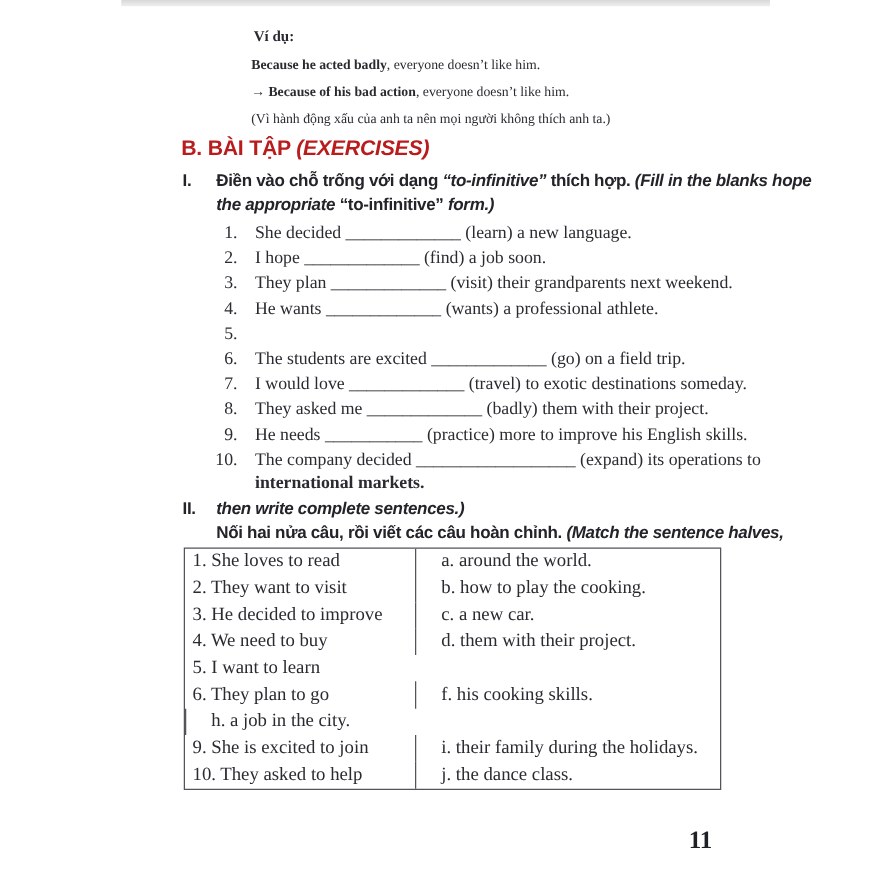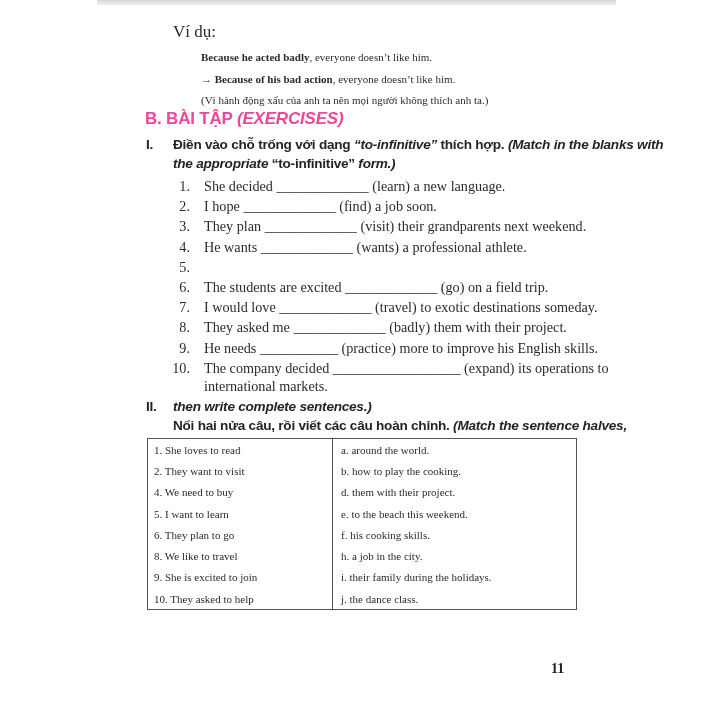--- a/index.html
+++ b/index.html
@@ -6,57 +6,57 @@
   .page{
     position:relative;width:712px;height:712px;background:#ffffff;
     font-family:"Liberation Serif",serif;color:#2a2a31;overflow:hidden;
   }
   .top-edge{
     position:absolute;left:97px;top:0;width:519px;height:5px;
     background:linear-gradient(to bottom,#d8d8d8,#efefef);
   }
   
   .example{position:absolute;left:173px;top:22px;}
-  .ex-label{font-weight:normal;font-size:17px;}
+  .ex-label{font-weight:bold;font-size:12px;margin-left:30px;}
   .ex-lines{margin-left:28px;margin-top:5px;font-size:11px;line-height:21.5px;white-space:nowrap;}
   .bold-part{font-weight:bold;}
   .ex-translation{}
   
   .b-heading{
     position:absolute;left:145px;top:109px;
     font-family:"Liberation Sans",sans-serif;font-weight:bold;font-size:17px;
-    letter-spacing:-0.2px;color:#ec4899;white-space:nowrap;
+    letter-spacing:-0.2px;color:#b91c1c;white-space:nowrap;
   }
   .it{font-style:italic;}
   
   .sec-heading{
     position:absolute;font-family:"Liberation Sans",sans-serif;font-weight:bold;
     font-size:13.6px;letter-spacing:-0.25px;line-height:19px;color:#232329;white-space:nowrap;
   }
   #sec1{left:146px;top:135px;}
   #sec2{left:146px;top:397px;}
   .sec-heading .numeral{position:absolute;left:0;top:0;}
   .sec-heading .htext{margin-left:27px;}
   
   .items{position:absolute;left:168px;top:176px;font-size:14.2px;}
   .item{display:flex;line-height:20.2px;white-space:nowrap;}
   .item .num{flex:0 0 22px;width:22px;text-align:right;}
   .item .txt{margin-left:14px;}
-  .item .wrap2{display:block;line-height:17.5px;}
+  .item .wrap2{display:block;line-height:17.5px;font-weight:bold;}
   
   .match-table{
     position:absolute;left:147px;top:438px;width:428px;
     border:1.4px solid #53535b;background:#fff;
   }
-  .trow{display:grid;grid-template-columns:184px 1fr;height:21.3px;font-size:11px;}
+  .trow{display:grid;grid-template-columns:184px 1fr;height:21.3px;font-size:15px;}
   .tcell{display:flex;align-items:center;white-space:nowrap;overflow:visible;}
   .tcell.cleft{padding-left:6px;}
-  .tcell.cright{border-left:1.4px solid #53535b;padding-left:8px;}
+  .tcell.cright{border-left:1.4px solid #53535b;padding-left:20px;}
   
-  .page-number{position:absolute;left:551px;top:661px;font-weight:bold;font-size:14px;color:#1f1f26;}
+  .page-number{position:absolute;left:551px;top:661px;font-weight:bold;font-size:20px;color:#1f1f26;}
 </style>
 </head>
 <body>
 
 <div class="page">
   <div class="top-edge"></div>
 
   <div class="example">
     <div class="ex-label">Ví dụ:</div>
     <div class="ex-lines">
@@ -66,21 +66,21 @@
     </div>
   </div>
 
   <div class="b-heading">
     <span>B. BÀI TẬP </span><span class="it">(EXERCISES)</span>
   </div>
 
   <div class="sec-heading" id="sec1">
     <span class="numeral">I.</span>
     <div class="htext">
-      <div class="hline"><span>Điền vào chỗ trống với dạng </span><span class="it">“to-infinitive”</span><span> thích hợp. </span><span class="it">(Match in the blanks with</span></div>
+      <div class="hline"><span>Điền vào chỗ trống với dạng </span><span class="it">“to-infinitive”</span><span> thích hợp. </span><span class="it">(Fill in the blanks hope</span></div>
       <div class="hline"><span class="it">the appropriate </span><span>“to-infinitive”</span><span class="it"> form.)</span></div>
     </div>
   </div>
 
   <div class="items">
     <div class="item">
         <span class="num">1.</span>
         <span class="txt">She decided _____________ (learn) a new language.</span>
       </div>
     <div class="item">
@@ -131,33 +131,35 @@
   <div class="match-table">
     <div class="trow">
         <div class="tcell cleft">1. She loves to read</div>
         <div class="tcell cright">a. around the world.</div>
       </div>
     <div class="trow">
         <div class="tcell cleft">2. They want to visit</div>
         <div class="tcell cright">b. how to play the cooking.</div>
       </div>
     <div class="trow">
+        <div class="tcell cleft">3. He decided to improve</div>
+        <div class="tcell cright">c. a new car.</div>
+      </div>
+    <div class="trow">
         <div class="tcell cleft">4. We need to buy</div>
         <div class="tcell cright">d. them with their project.</div>
       </div>
     <div class="trow">
         <div class="tcell cleft">5. I want to learn</div>
-        <div class="tcell cright">e. to the beach this weekend.</div>
       </div>
     <div class="trow">
         <div class="tcell cleft">6. They plan to go</div>
         <div class="tcell cright">f. his cooking skills.</div>
       </div>
     <div class="trow">
-        <div class="tcell cleft">8. We like to travel</div>
         <div class="tcell cright">h. a job in the city.</div>
       </div>
     <div class="trow">
         <div class="tcell cleft">9. She is excited to join</div>
         <div class="tcell cright">i. their family during the holidays.</div>
       </div>
     <div class="trow">
         <div class="tcell cleft">10. They asked to help</div>
         <div class="tcell cright">j. the dance class.</div>
       </div>

